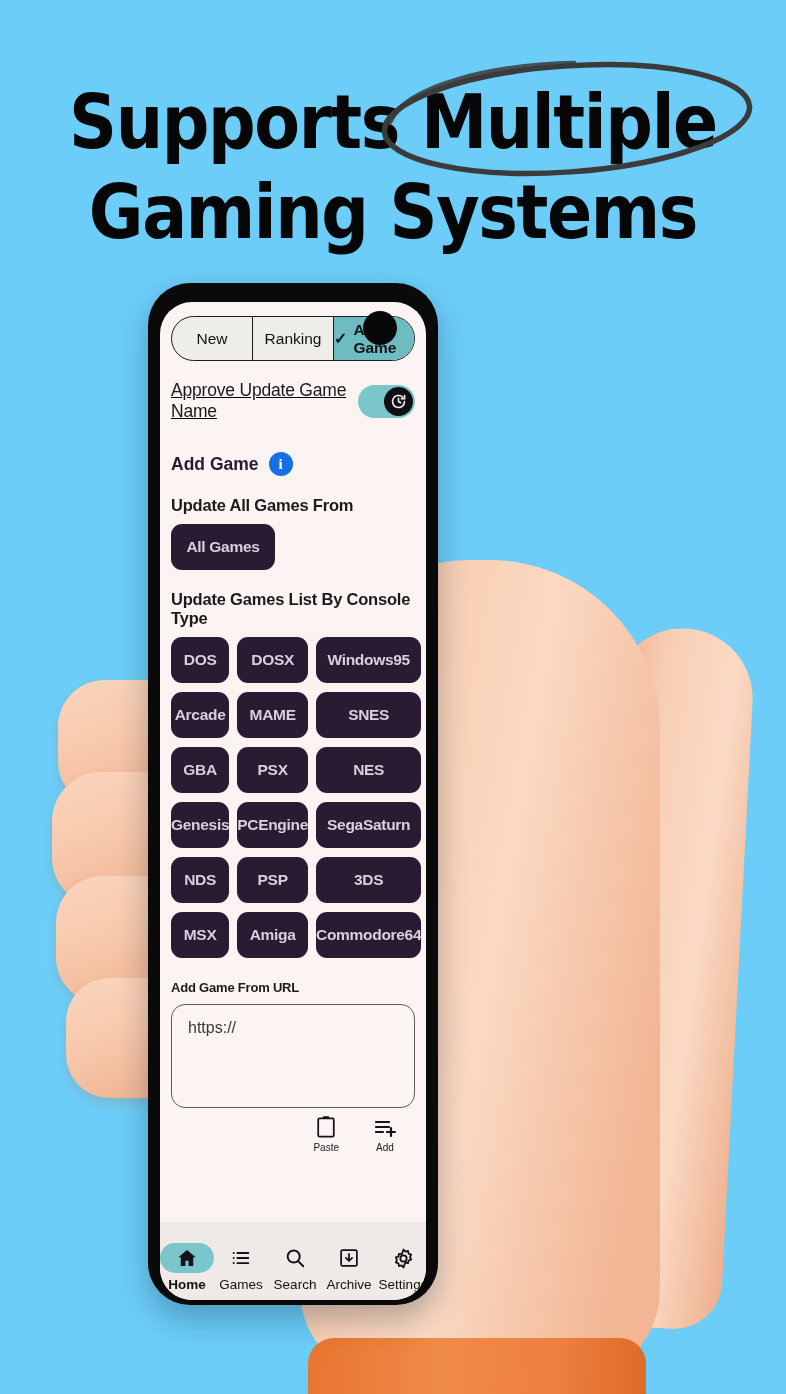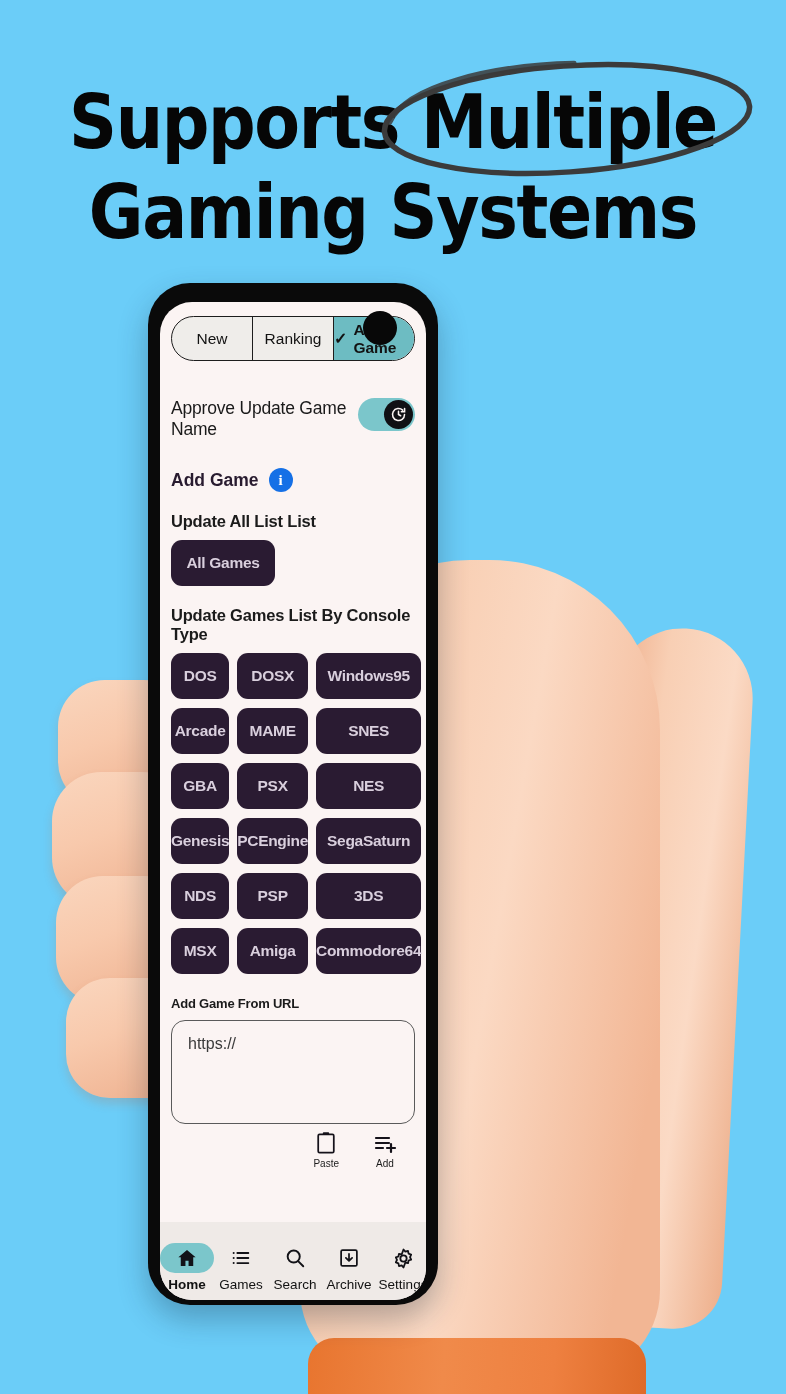--- a/index.html
+++ b/index.html
@@ -160,24 +160,25 @@
   
   .content {
     flex: 1;
     padding: 0 11px;
     overflow: hidden;
     position: relative;
   }
 
   .row-approve {
     display: flex;
-    align-items: flex-start;
+    align-items: center;
     justify-content: space-between;
-    margin-top: 37px;
+    margin-top: 21px;
     height: 38px;
+    text-decoration: underline;
   }
   .row-approve .label {
     font-size: 17.5px;
     color: #1A1A1A;
     letter-spacing: -0.2px;
   }
   .toggle {
     width: 57px;
     height: 33px;
     border-radius: 17px;
@@ -371,21 +372,21 @@
           </svg>
         </div>
       </div>
     </div>
 
     <div class="section-addgame">
       <div class="title">Add Game</div>
       <div class="info-badge">i</div>
     </div>
 
-    <div class="subheading">Update All List List</div>
+    <div class="subheading">Update All Games From</div>
     <div class="allgames-wrap">
       <div class="btn-dark">All Games</div>
     </div>
 
     <div class="subheading">Update Games List By Console Type</div>
     <div class="console-grid">
       <div class="btn-dark">DOS</div>
       <div class="btn-dark">DOSX</div>
       <div class="btn-dark">Windows95</div>
       <div class="btn-dark">Arcade</div>

